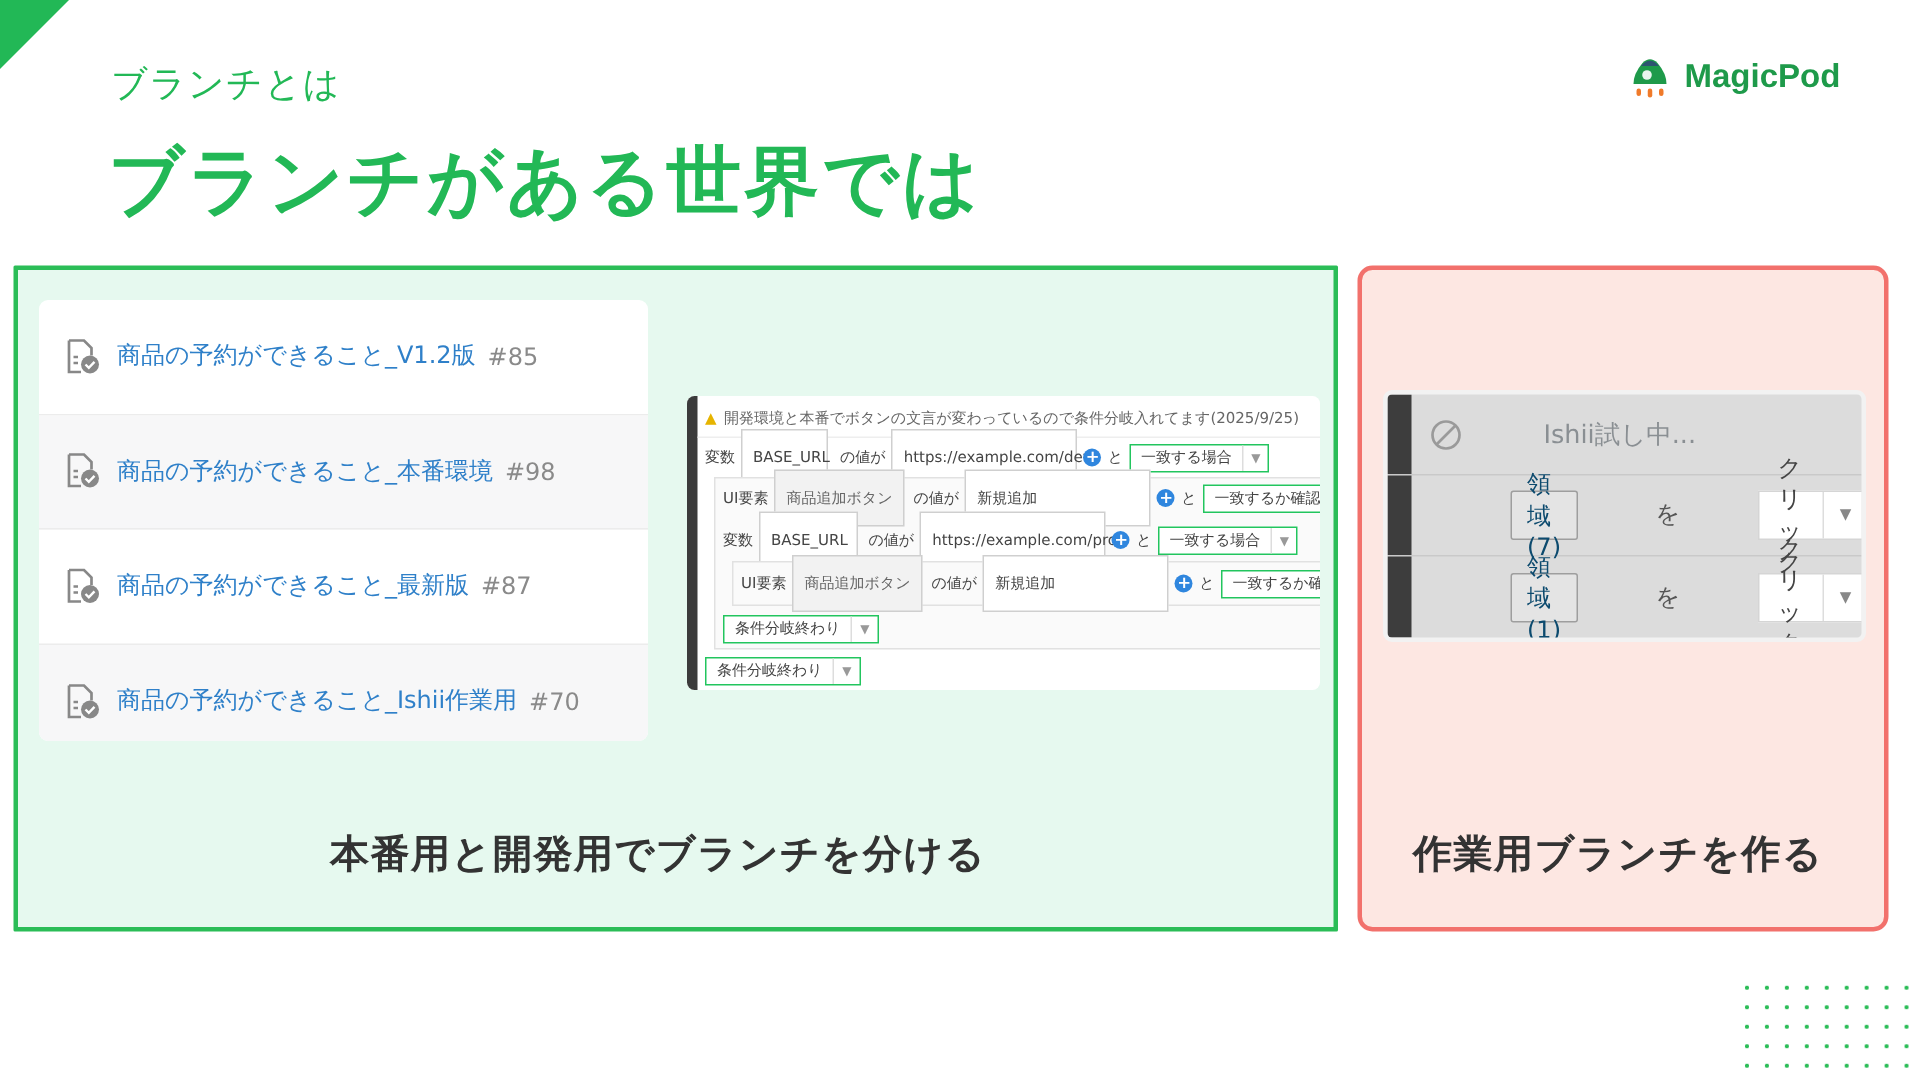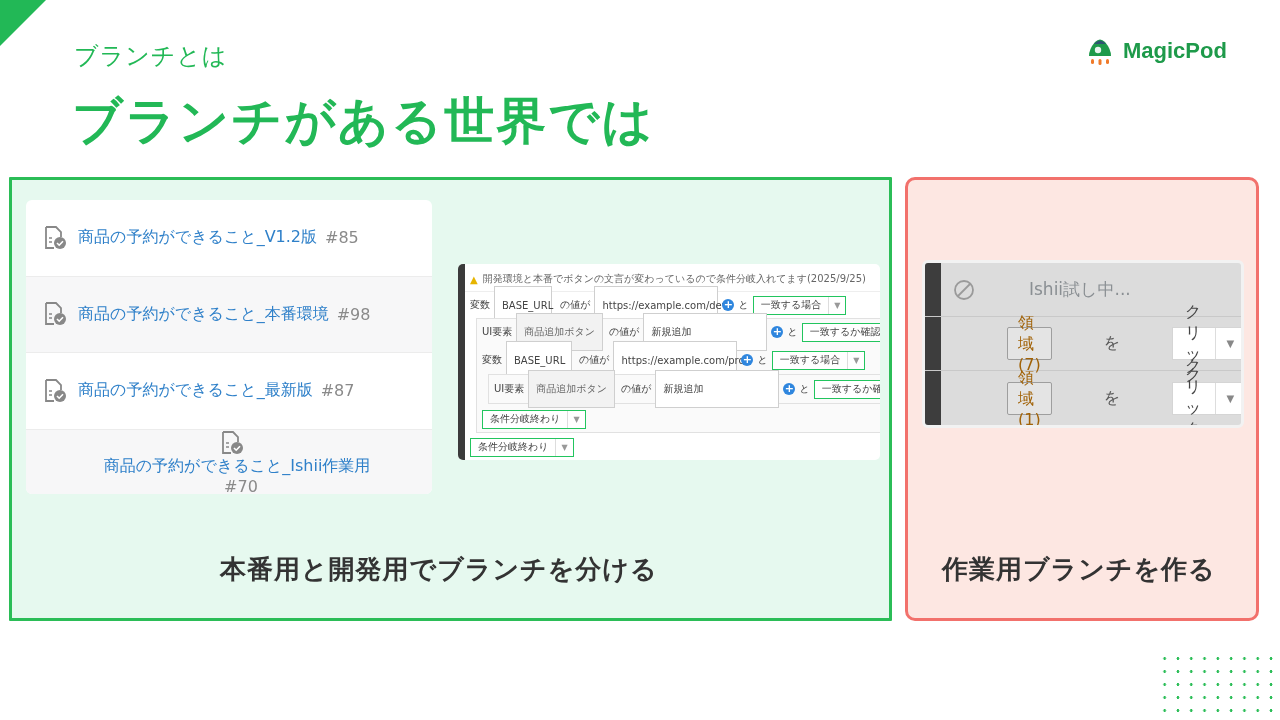--- a/index.html
+++ b/index.html
@@ -20,21 +20,21 @@
   .panel-right { position: absolute; left: 905px; top: 177px; width: 354px; height: 444px;
     border: 3px solid #f2716c; border-radius: 10px; background: #fde7e2; }
 
   .caption { position: absolute; font-size: 26px; font-weight: bold; color: #333; letter-spacing: 1px; }
 
   
   .test-list { position: absolute; left: 14px; top: 20px; width: 406px; height: 294px;
     background: #fff; border-radius: 6px; overflow: hidden; }
   .test-item { height: 76.5px; display: flex; align-items: center; padding-left: 16px; border-bottom: 1px solid #ececec; }
   .test-item:nth-child(even) { background: #f7f7f8; }
-  .test-item:last-child { border-bottom: none; flex-direction: column; }
+  .test-item:last-child { border-bottom: none; }
   .doc-icon { width: 26px; height: 26px; margin-right: 10px; flex-shrink: 0; }
   .test-name { font-size: 16px; color: #2f80c9; }
   .test-num { font-size: 16px; color: #8a8a8a; margin-left: 8px; }
 
   
   .branch { position: absolute; left: 446px; top: 84px; width: 422px; height: 196px;
     background: #fff; border-radius: 5px; overflow: hidden; font-size: 10px; color: #444; }
   .branch-bar { position: absolute; left: 0; top: 0; bottom: 0; width: 7px; background: #3b3b3b; }
   .branch-row { position: absolute; display: flex; align-items: center; height: 24px; gap: 4px; white-space: nowrap; }
   .b-comment { left: 12px; top: 3px; color: #666; font-size: 10px; }
@@ -52,21 +52,21 @@
   
   .steps { position: absolute; left: 14px; top: 80px; width: 322px; height: 168px;
     background: #dcdcdc; border-radius: 6px; border: 3px solid #f2f2f2; overflow: hidden; }
   .step { position: relative; height: 54px; display: flex; align-items: center; padding-left: 28px;
     border-bottom: 1px solid #c9c9c9; gap: 44px; }
   .step:last-child { border-bottom: none; }
   .step-bar { position: absolute; left: 0; top: 0; bottom: 0; width: 16px; background: #3d3d3d; }
   .ban-icon { width: 22px; height: 22px; margin-right: 10px; }
   .step-comment { font-size: 17px; color: #8a8f93; }
   .area-btn { border: 1px solid #9e9e9e; border-radius: 2px; background: #e4e4e4; padding: 0 10px; height: 33px;
-    display: flex; align-items: center; font-size: 16px; color: #a16207; }
+    display: flex; align-items: center; font-size: 16px; color: #0c4a6e; }
   .wo { font-size: 16px; color: #555; margin: 0 8px; }
   .action-dd { display: flex; align-items: center; background: #fff; height: 33px; border: 1px solid #d5d5d5; }
   .action-dd .lbl { padding: 0 12px; font-size: 16px; color: #444; border-right: 1px solid #ddd; height: 100%; display: flex; align-items: center; letter-spacing: 2px; }
   .action-dd .arr { padding: 0 10px; color: #888; font-size: 10px; }
 
   .dots { position: absolute; left: 1158px; top: 652px; width: 122px; height: 68px;
     background-image: radial-gradient(circle, #2bbd57 1.2px, transparent 1.6px);
     background-size: 13.3px 13px; }
 </style>
 </head>

